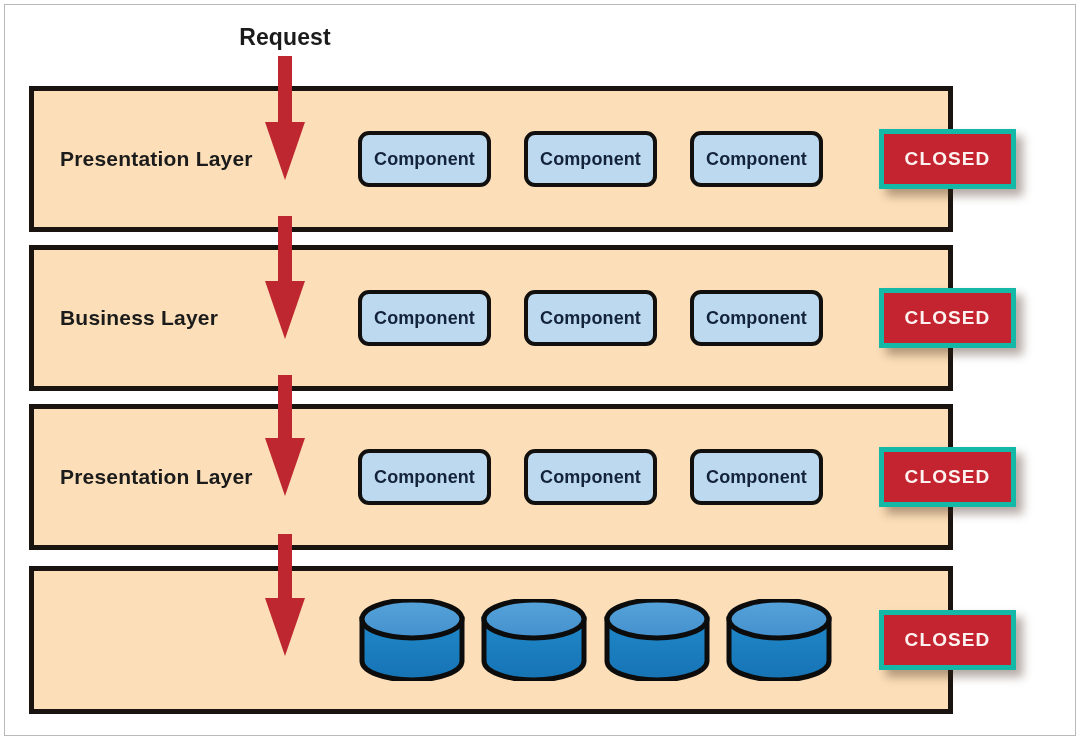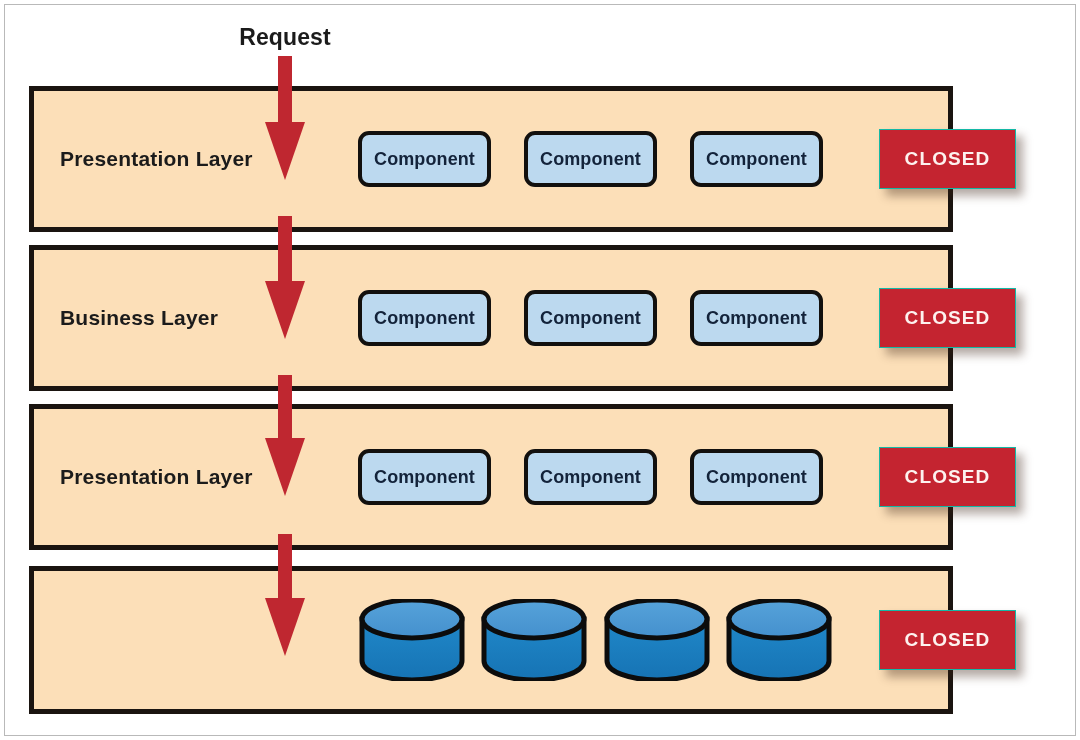--- a/index.html
+++ b/index.html
@@ -123,21 +123,21 @@
 
   
   .closed-badge {
     position: absolute;
     left: 845px;
     top: 50%;
     transform: translateY(-50%);
     width: 137px;
     height: 60px;
     background: #c42430;
-    border: 1px solid #14b8a6;
+    border: 5px solid #14b8a6;
     box-sizing: border-box;
     display: flex;
     align-items: center;
     justify-content: center;
     font-size: 19px;
     font-weight: 600;
     letter-spacing: 1.1px;
     color: #fdf2ef;
     box-shadow: 7px 7px 9px rgba(60, 35, 20, 0.38);
     font-family: "Liberation Sans", sans-serif;

